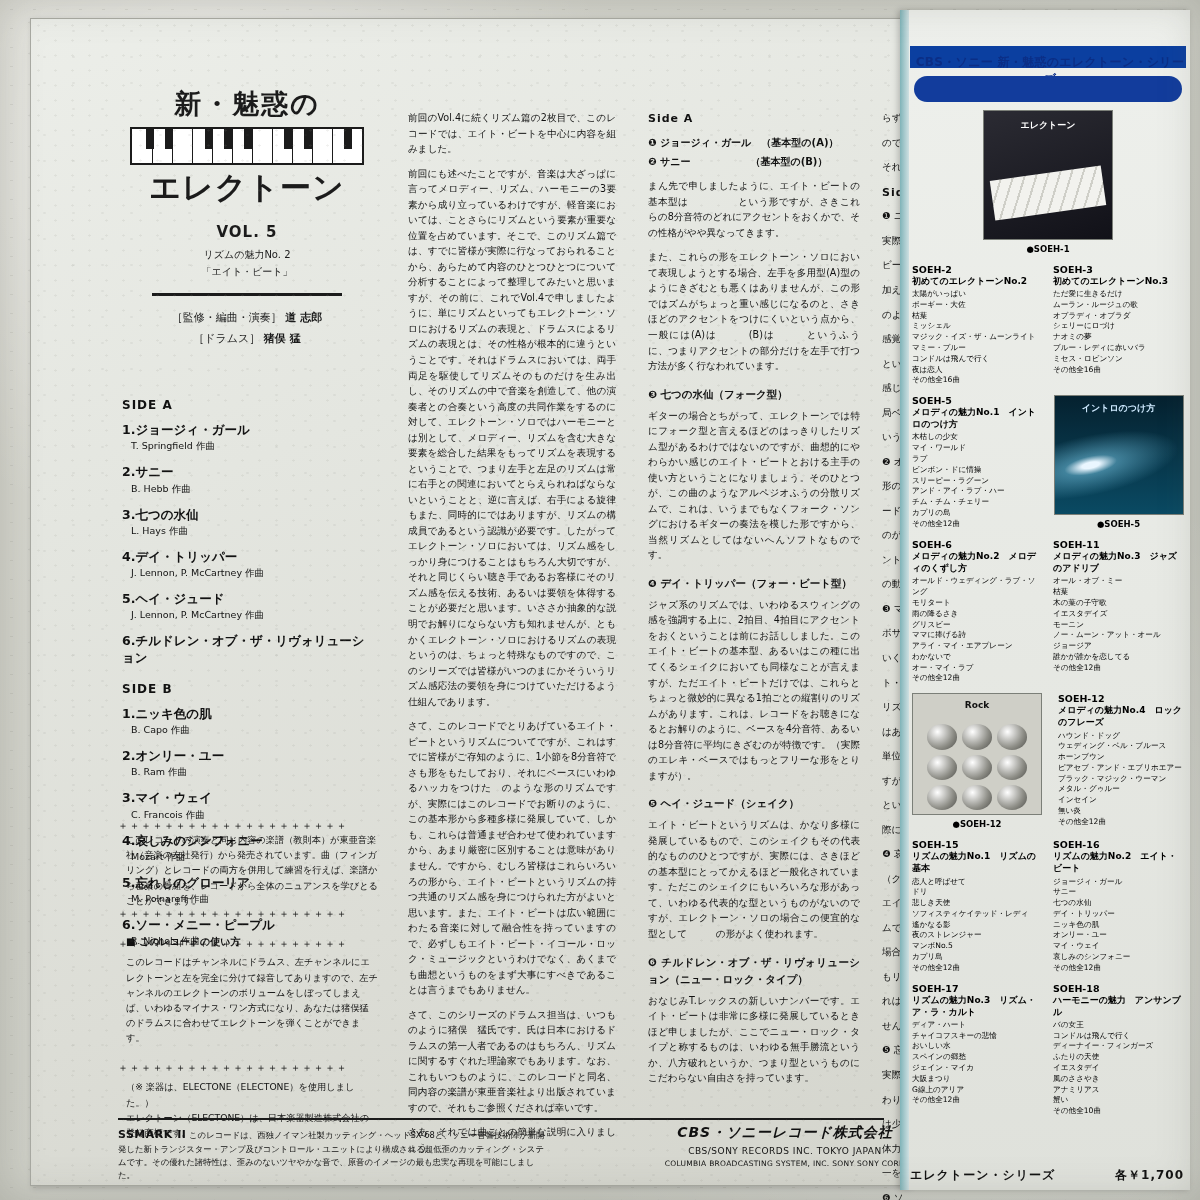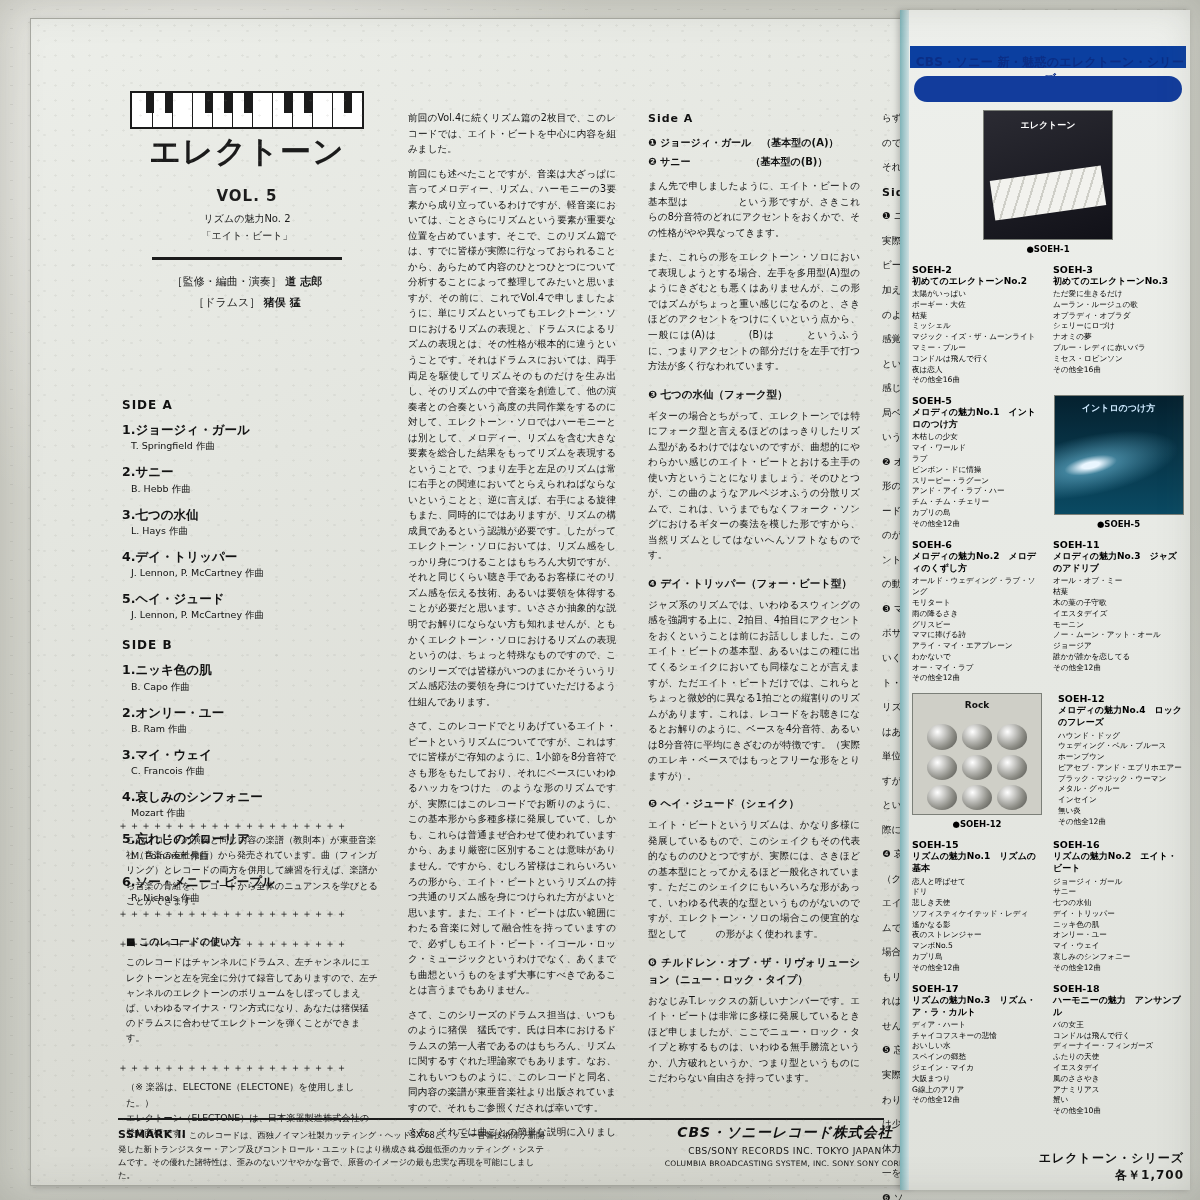--- a/index.html
+++ b/index.html
@@ -139,37 +139,38 @@
   .cols2{display:flex;gap:10px;}
   .cols2 .c{flex:1;}
   .item{margin-bottom:9px;}
   .item .code{font-size:9.5px;font-weight:bold;}
   .item .ttl{font-size:9px;font-weight:bold;line-height:1.35;}
   .item ul{list-style:none;margin:2px 0 0 0;padding:0;}
   .item li{font-size:7.6px;line-height:1.42;}
   .ins-foot{
     position:absolute;left:10px;right:6px;bottom:6px;
     display:flex;justify-content:space-between;align-items:flex-end;
-    font-size:12px;font-weight:bold;color:#111;letter-spacing:1px;flex-direction:column;
+    font-size:12px;font-weight:bold;color:#111;letter-spacing:1px;
   }
   .ins-foot .price{font-size:12px;}
   .edgewear{
     position:absolute;inset:0;pointer-events:none;
     box-shadow:inset 0 0 40px rgba(90,90,80,.25);
   }
 </style>
 </head>
 <body>
 
 <div class="sheet">
   <div class="speckle"></div>
 
   <div class="jacket">
 
     <div class="logo">
+      <div class="l1">新・魅惑の</div>
       <div class="kb">
         <span class="wk" style="left:20px"></span>
           <span class="wk" style="left:40px"></span>
         <span class="wk" style="left:60px"></span>
           <span class="wk" style="left:80px"></span>
         <span class="wk" style="left:100px"></span>
           <span class="wk" style="left:120px"></span>
         <span class="wk" style="left:140px"></span>
           <span class="wk" style="left:160px"></span>
         <span class="wk" style="left:180px"></span>
@@ -213,20 +214,23 @@
           <div class="tt"><span>3.</span><span>七つの水仙</span></div>
           <div class="tc">L. Hays 作曲</div>
         </div>
         <div class="trk">
           <div class="tt"><span>4.</span><span>デイ・トリッパー</span></div>
           <div class="tc">J. Lennon, P. McCartney 作曲</div>
         </div>
         <div class="trk">
           <div class="tt"><span>5.</span><span>ヘイ・ジュード</span></div>
           <div class="tc">J. Lennon, P. McCartney 作曲</div>
+        </div>
+        <div class="trk">
+          <div class="tt"><span>6.</span><span>チルドレン・オブ・ザ・リヴォリューション</span></div>
         </div>
       </div>
       <div class="sideb">
         <div class="sideh">SIDE B</div>
         <div class="trk">
           <div class="tt"><span>1.</span><span>ニッキ色の肌</span></div>
           <div class="tc">B. Capo 作曲</div>
         </div>
         <div class="trk">
           <div class="tt"><span>2.</span><span>オンリー・ユー</span></div>

